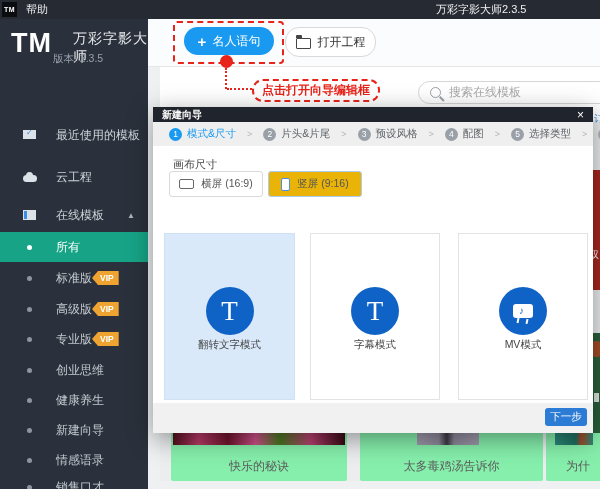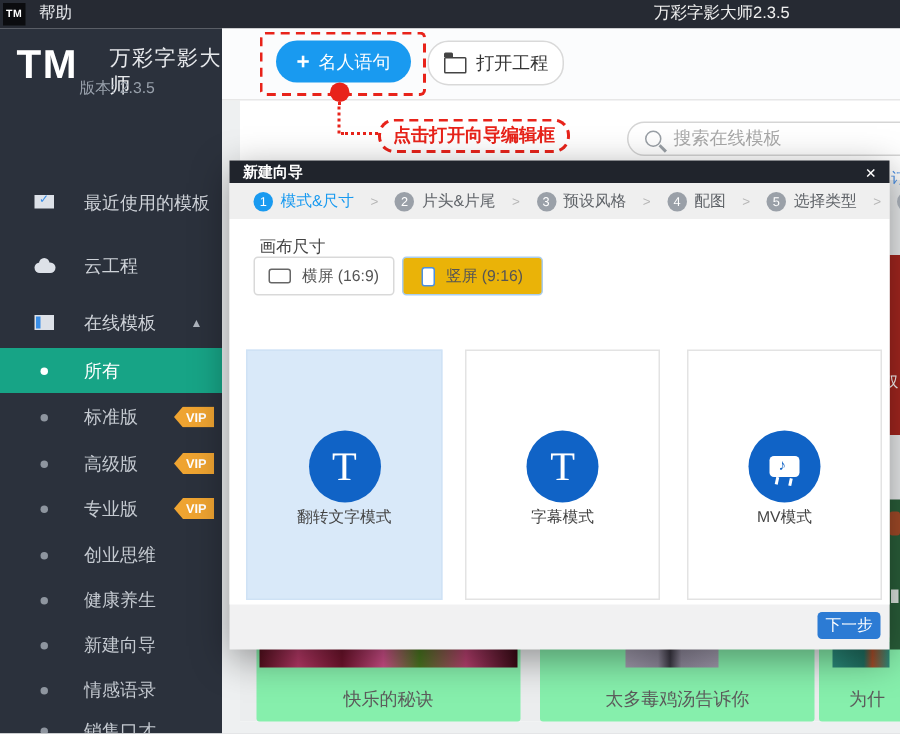--- a/index.html
+++ b/index.html
@@ -17,21 +17,21 @@
   .logo-name{position:absolute;left:53px;top:11px;font-size:14px;color:#e7e9ec;letter-spacing:1px;margin-left:20px;}
   .logo-ver{position:absolute;left:53px;top:33px;font-size:10.5px;color:#98a0ab;text-align:center;}
   .s-item{position:absolute;left:0;width:148px;height:30px;display:flex;align-items:center;color:#ced2d8;font-size:12px;cursor:default;}
   .s-item .lbl{margin-left:18px;}
   .s-sub{position:absolute;left:0;width:148px;height:30px;display:flex;align-items:center;color:#c4c9d0;font-size:12px;}
   .s-sub .dot{width:5px;height:5px;border-radius:50%;background:#8e959f;margin-left:27px;flex:none;}
   .s-sub .lbl{margin-left:24px;}
   .s-sub.sel{background:#17a486;color:#fff;}
   .s-sub.sel .dot{background:#fff;}
   .caret{margin-left:auto;margin-right:13px;font-size:8px;color:#aeb4bd;}
-  .vip{margin-left:24px;background:#efa431;color:#fff;font-size:8.5px;font-weight:bold;
+  .vip{margin-left:0;background:#efa431;color:#fff;font-size:8.5px;font-weight:bold;
     padding:2px 5px 2px 8px;clip-path:polygon(6px 0,100% 0,100% 100%,6px 100%,0 50%);}
   
   .ic{position:relative;width:16px;height:14px;margin-left:22px;flex:none;}
   .ic-page::before{content:"";position:absolute;left:3px;top:0;width:9px;height:13px;background:#dde1e8;
     clip-path:polygon(0 0,60% 0,100% 35%,100% 100%,0 100%);}
   .ic-screen::before{content:"";position:absolute;left:1px;top:2px;width:13px;height:9px;background:#dde1e8;}
   .ic-screen::after{content:"✓";position:absolute;left:4px;top:0px;font-size:8px;color:#3a8ee6;}
   .ic-cloud::before{content:"";position:absolute;left:1px;top:5px;width:14px;height:7px;background:#dde1e8;border-radius:7px;}
   .ic-cloud::after{content:"";position:absolute;left:4px;top:2px;width:7px;height:7px;background:#dde1e8;border-radius:50%;}
   .ic-list::before{content:"";position:absolute;left:1px;top:2px;width:13px;height:10px;background:#dde1e8;}

